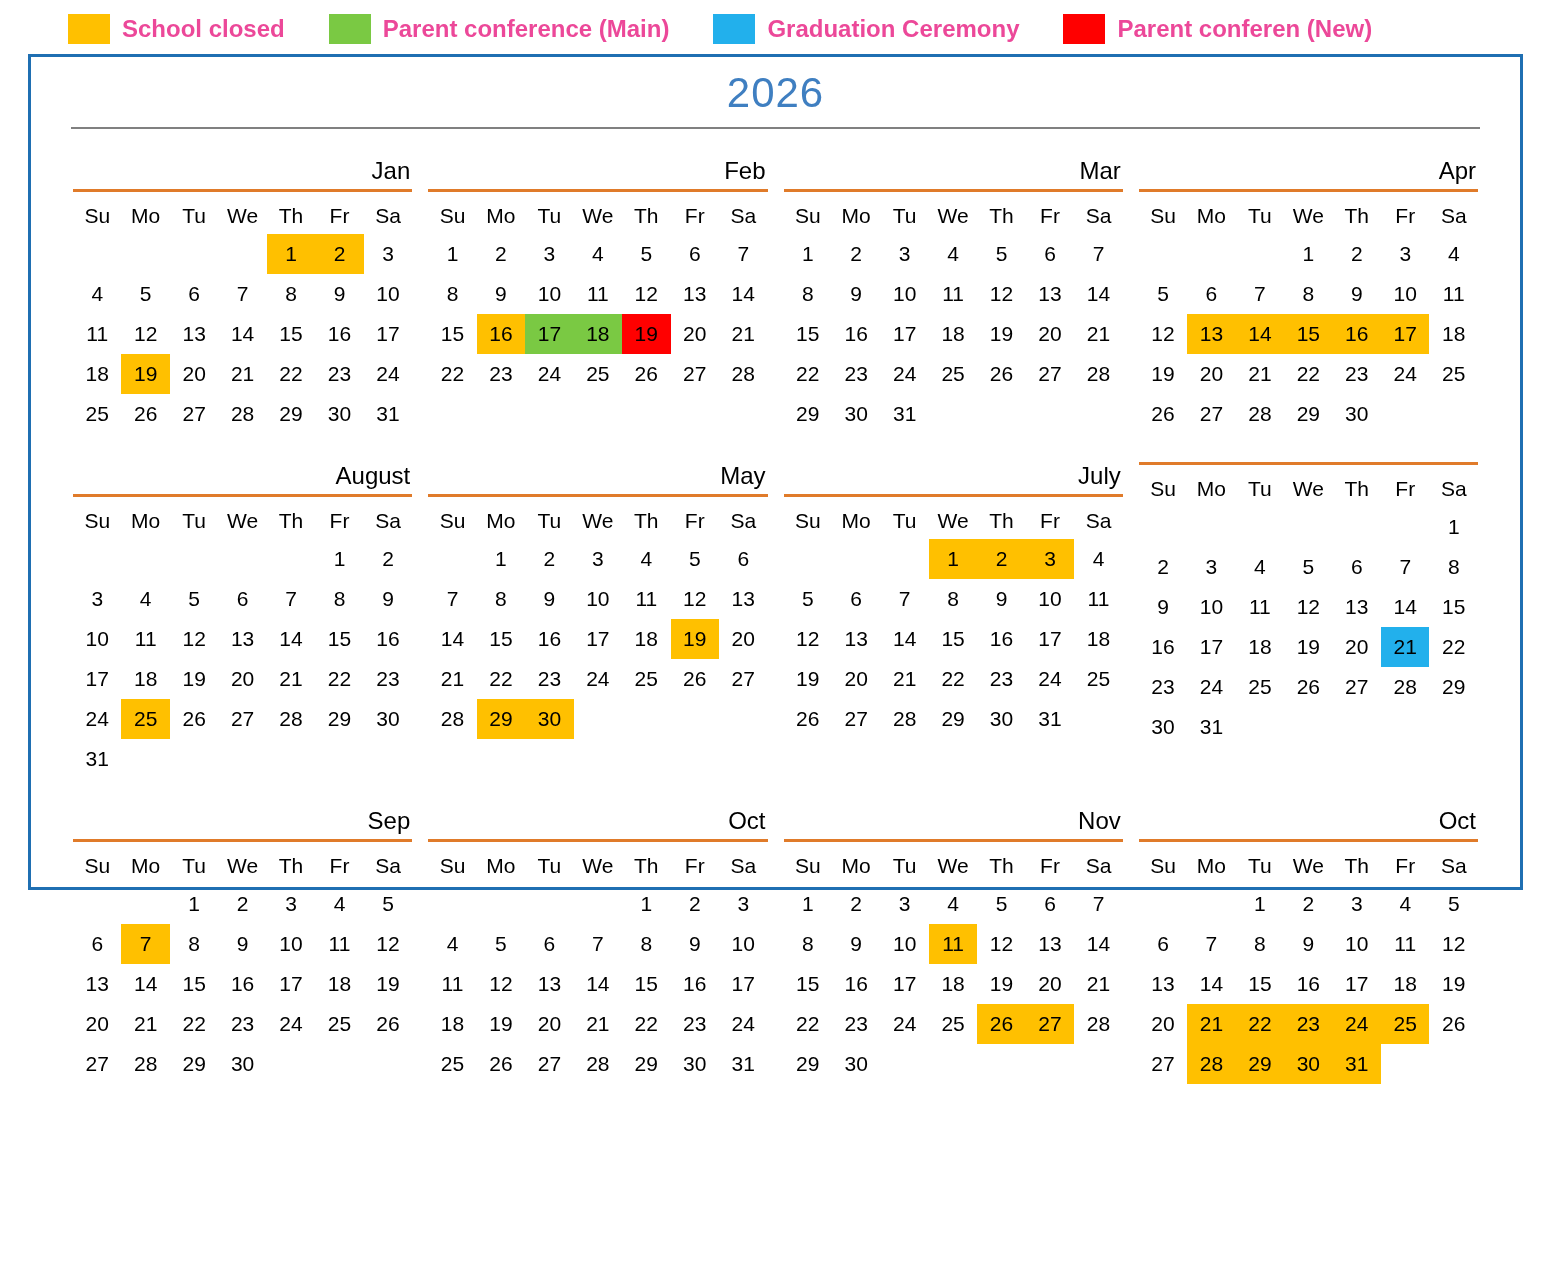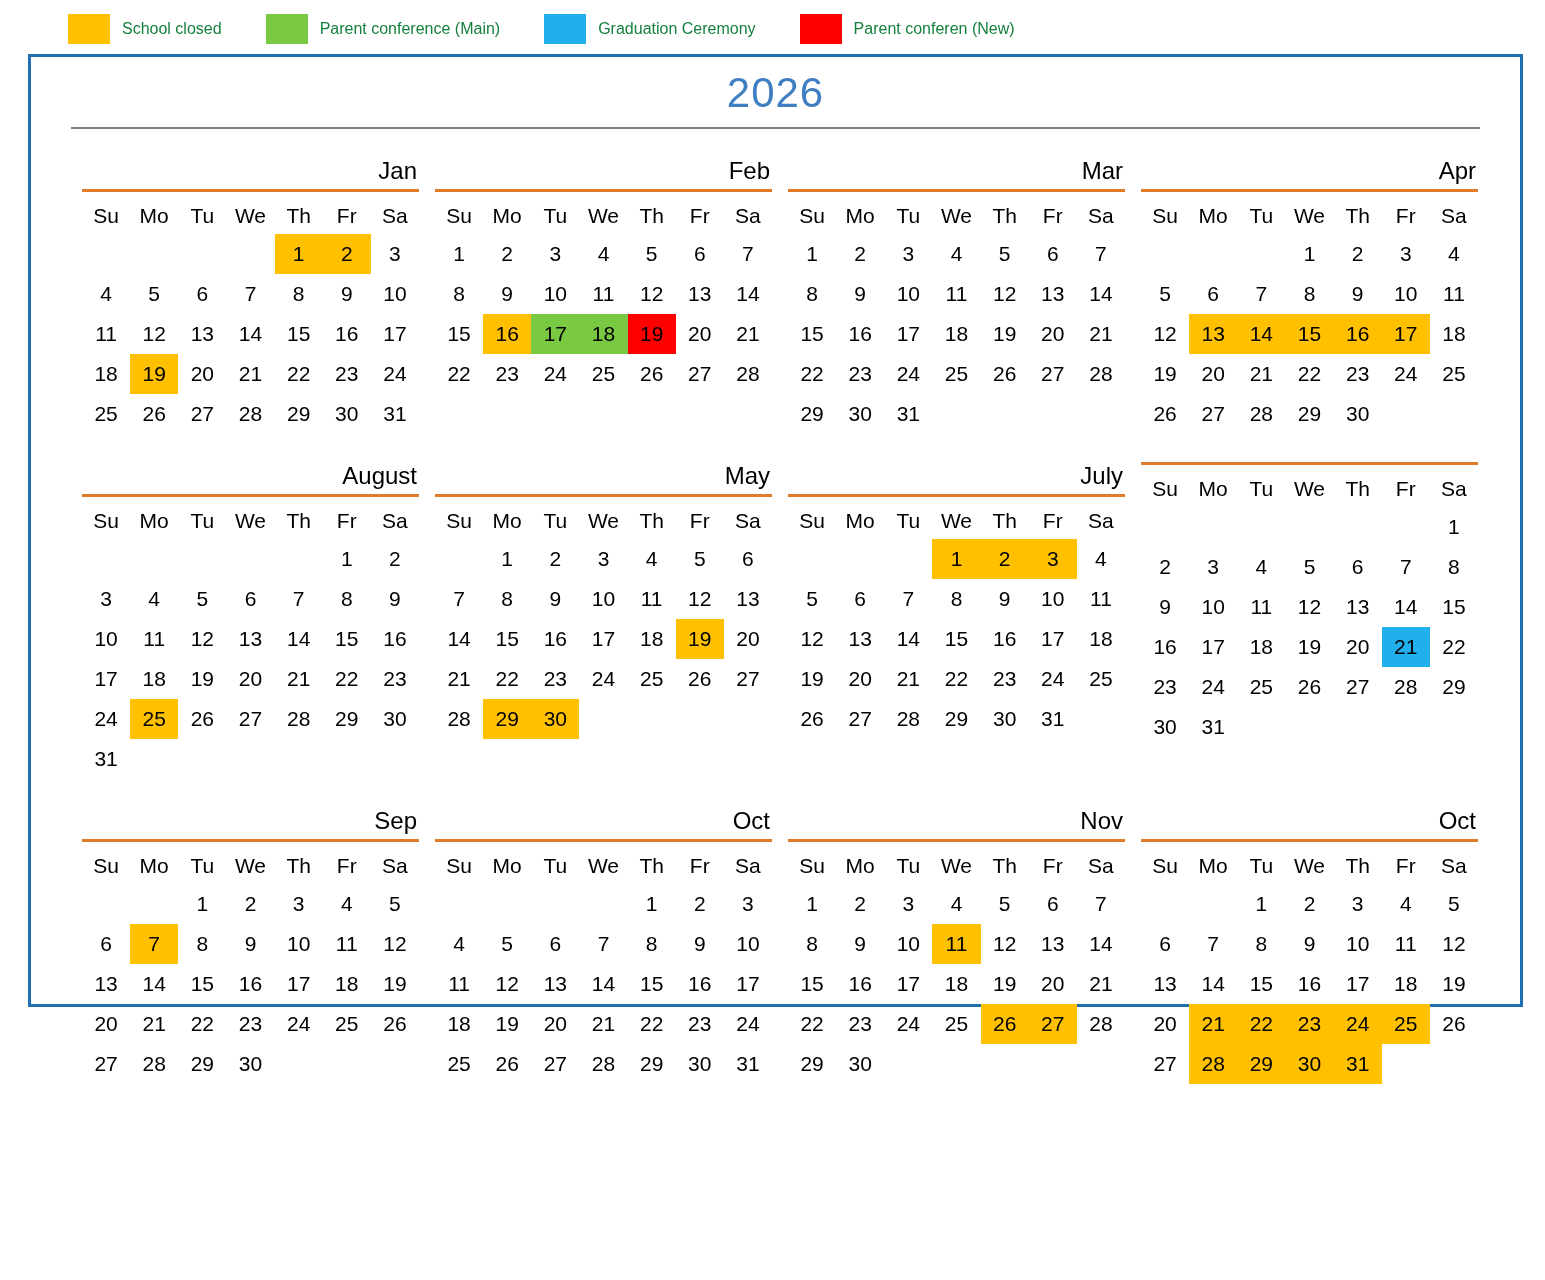--- a/index.html
+++ b/index.html
@@ -27,32 +27,32 @@
     align-items: center;
     margin-right: 44px;
   }
   .legend-swatch {
     width: 42px;
     height: 30px;
     margin-right: 12px;
     display: inline-block;
   }
   .legend-label {
-    font-size: 16px;
-    font-weight: normal;
-    color: #15803d;
+    font-size: 24px;
+    font-weight: bold;
+    color: #ec4899;
     white-space: nowrap;
   }
 
   
   .calendar-frame {
     position: relative;
     margin: 0 22px 0 28px;
     border: 3px solid #1f6fb2;
-    height: 953px;
+    height: 836px;
     box-sizing: border-box;
     background: #fff;
   }
   .year-title {
     text-align: center;
     font-size: 42px;
     color: #3f7fc1;
     padding-top: 12px;
     letter-spacing: 1px;
   }
@@ -60,21 +60,20 @@
     height: 2px;
     background: #808080;
     margin: 10px 40px 0 40px;
   }
 
   .quarter {
     display: flex;
     margin-top: 28px;
     padding: 0 34px;
     box-sizing: border-box;
-    margin-left: 9px;
   }
   .month {
     flex: 1 1 0;
     padding: 0 8px;
     box-sizing: border-box;
   }
   .month-name {
     text-align: right;
     font-size: 24px;
     color: #000;

